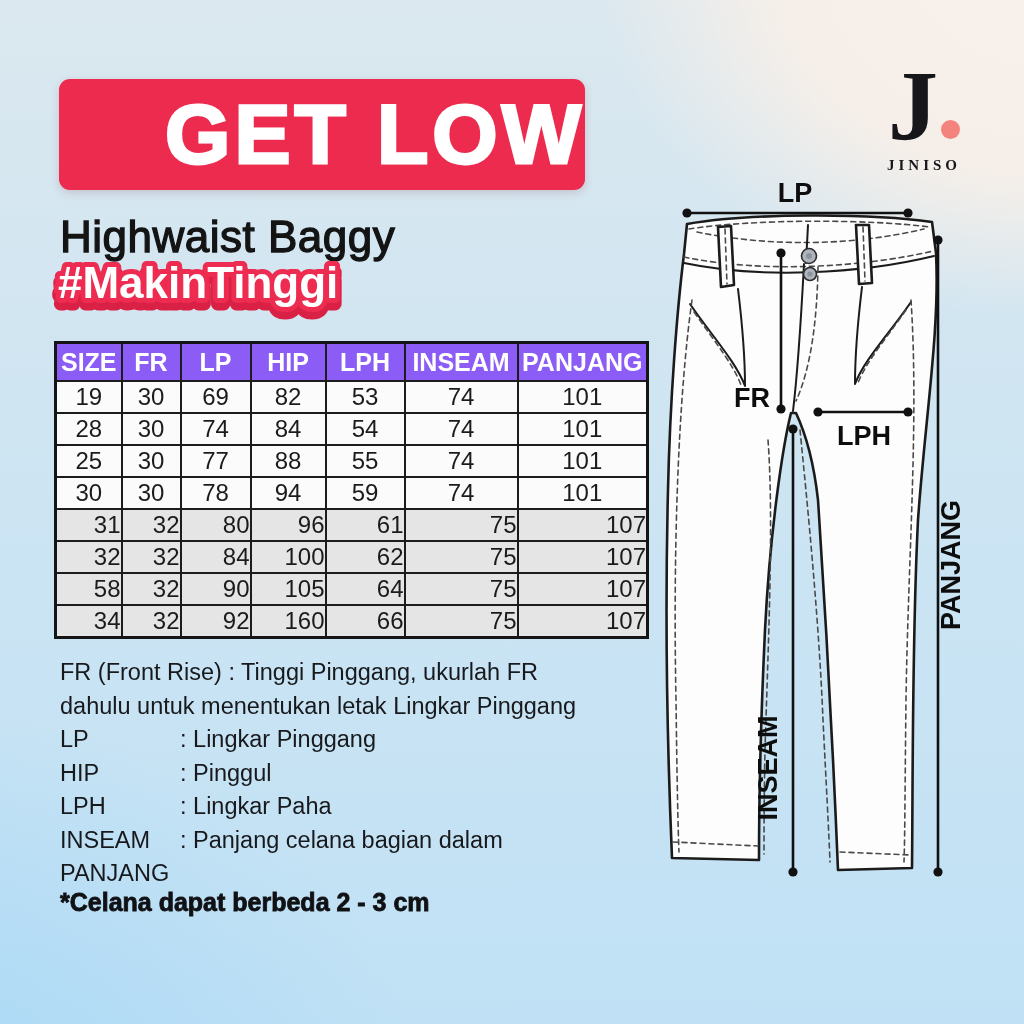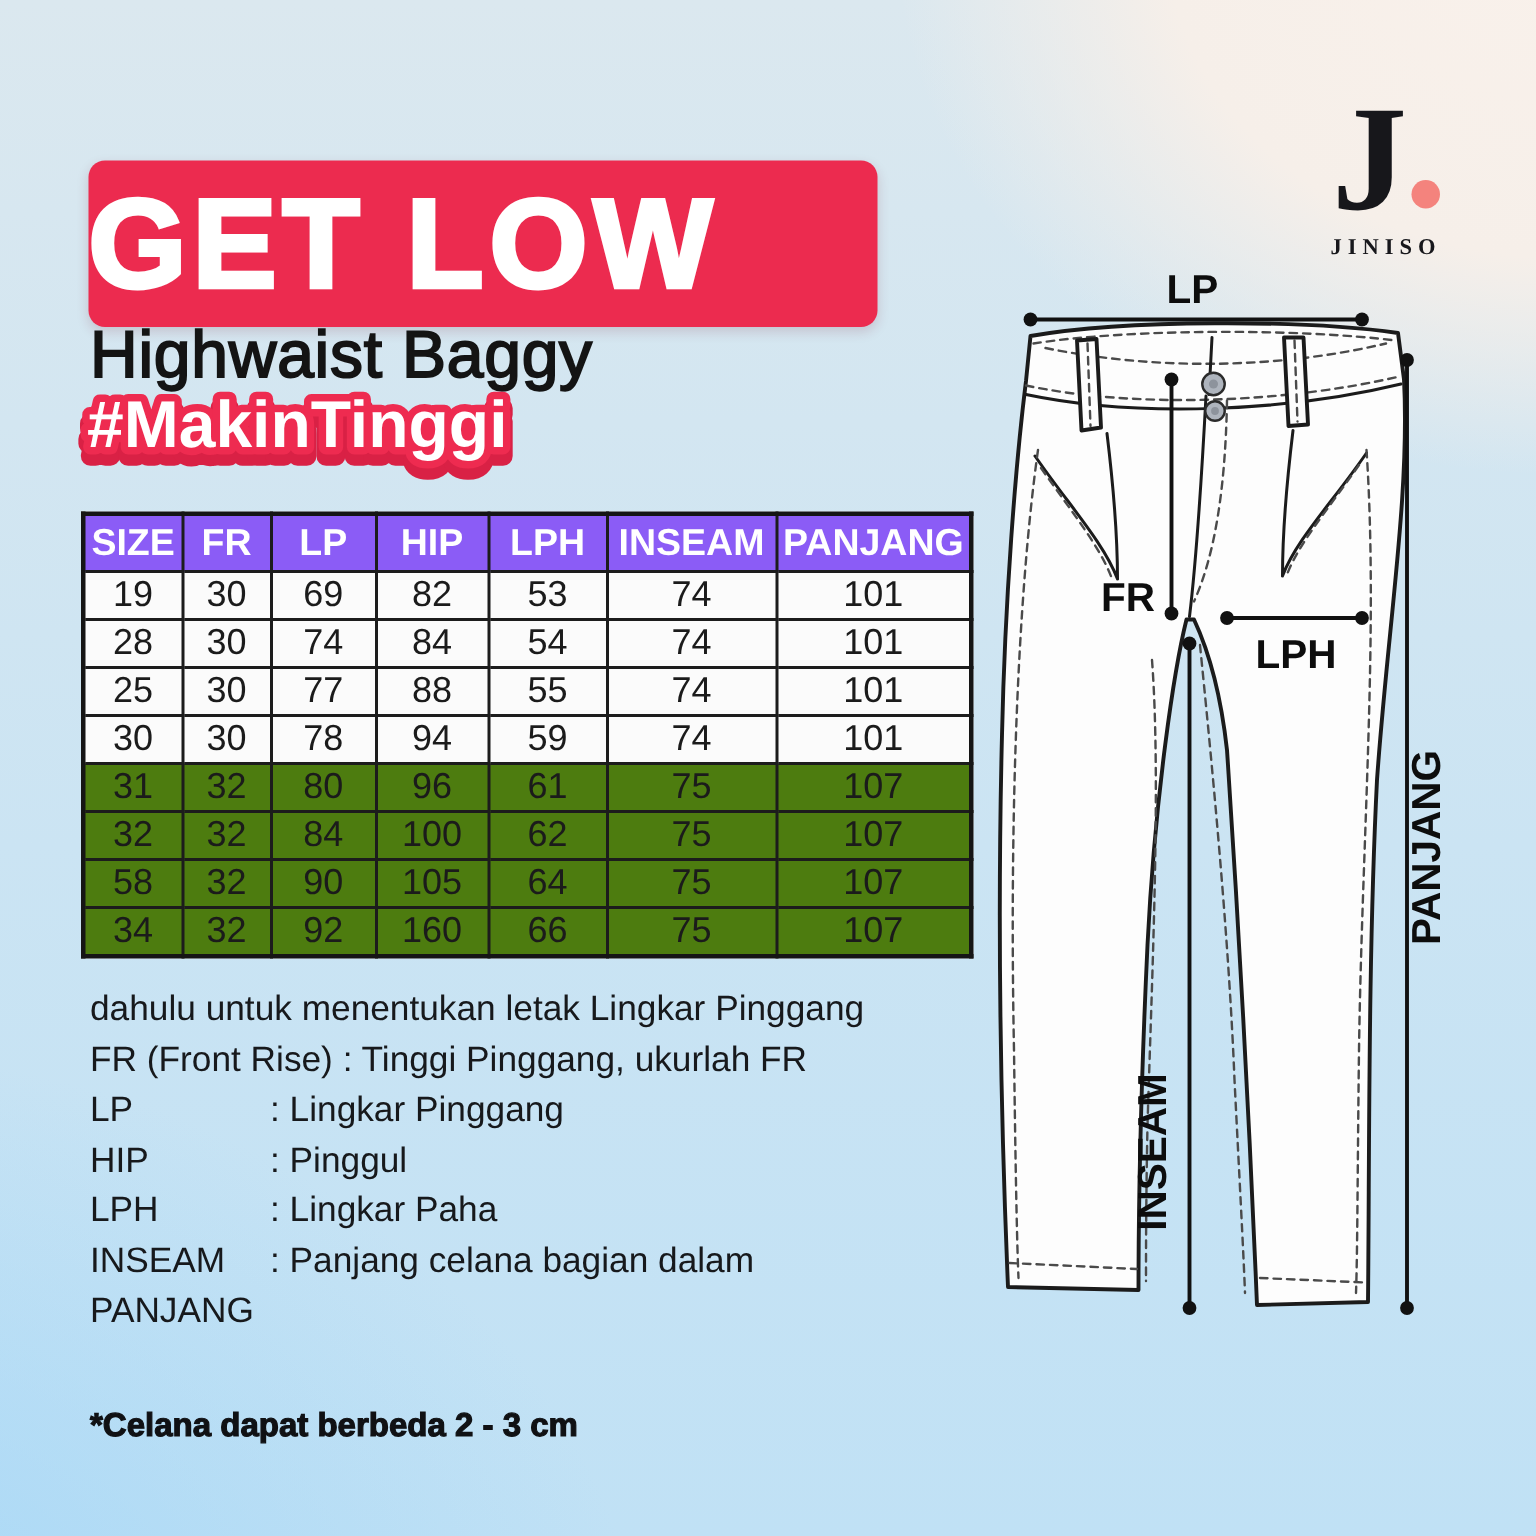--- a/index.html
+++ b/index.html
@@ -7,23 +7,22 @@
   #poster{
     position:relative;width:1024px;height:1024px;
     background:
       radial-gradient(700px 560px at 102% -4%, #F9F1EB 0%, #F6EFE9 38%, rgba(246,239,233,0) 64%),
       radial-gradient(900px 720px at -12% 112%, #A6D7F6 0%, rgba(166,215,246,0) 62%),
       linear-gradient(180deg, #DBE8EF 0%, #CBE4F3 55%, #C0E1F5 100%);
   }
   .banner{
     position:absolute;left:59px;top:79px;width:526px;height:111px;
     background:#EC2B4F;border-radius:11px;
-    display:flex;align-items:center;justify-content:flex-start;
+    display:flex;align-items:center;justify-content:flex-end;
     box-shadow:0 3px 8px rgba(130,40,60,.18);
-    margin-top:28px;
   }
   .banner-title{
     color:#ffffff;font-size:84px;font-weight:bold;letter-spacing:4px;
     -webkit-text-stroke:3px #ffffff;white-space:nowrap;
   }
   .subtitle{
     position:absolute;left:60px;top:212px;
     color:#141414;font-size:44px;font-weight:normal;
     -webkit-text-stroke:1.3px #141414;letter-spacing:.5px;white-space:nowrap;
   }
@@ -38,27 +37,27 @@
     border-collapse:collapse;table-layout:fixed;
     background:#FBFBFB;border:3px solid #151515;
   }
   .size-table th,.size-table td{
     border:2px solid #1c1c1c;text-align:center;padding:0;
     font-size:24px;color:#1b1b1b;height:30px;line-height:30px;
   }
   .size-table th{
     background:#8b5cf6;color:#ffffff;font-weight:bold;font-size:25px;height:36px;line-height:36px;
   }
-  .size-table tr.alt td{background:#4d7c0f;}
+  .size-table tr.alt td{background:#e5e5e5;text-align:right;}
   .legend{position:absolute;left:60px;top:656px;width:600px;color:#17191c;font-size:23.5px;line-height:33.5px;}
   .legend-intro div{white-space:nowrap;}
   .legend-items{display:grid;grid-template-columns:120px 1fr;column-gap:0;}
   .footnote{
     position:absolute;left:60px;top:884px;color:#101114;
-    font-size:22px;line-height:36px;font-weight:bold;margin-top:48px;
+    font-size:25px;line-height:36px;font-weight:bold;
     -webkit-text-stroke:.8px #101114;
   }
   .diagram-svg{position:absolute;left:0;top:0;}
   .outline{fill:#FDFDFD;stroke:#1b1b1b;stroke-width:2.6;stroke-linejoin:round;}
   .sketch{fill:none;stroke:#1b1b1b;stroke-width:2;stroke-linecap:round;}
   .stitch{fill:none;stroke:#4a4a4a;stroke-width:1.6;stroke-dasharray:5 4;stroke-linecap:round;}
   .measure{stroke:#111111;stroke-width:2.6;}
   .measure-dot{fill:#111111;}
   .measure-label{font-family:"Liberation Sans","DejaVu Sans",sans-serif;font-size:27px;font-weight:bold;fill:#0d0d0d;}
 </style>
@@ -177,22 +176,22 @@
           <td>160</td>
           <td>66</td>
           <td>75</td>
           <td>107</td>
         </tr>
       </tbody>
   </table>
 
   <div class="legend">
     <div class="legend-intro">
+      <div>FR (Front Rise) : Tinggi Pinggang, ukurlah FR</div>
       <div>dahulu untuk menentukan letak Lingkar Pinggang</div>
-      <div>FR (Front Rise) : Tinggi Pinggang, ukurlah FR</div>
     </div>
     <div class="legend-items">
         <div>LP</div>
         <div>: Lingkar Pinggang</div>
         <div>HIP</div>
         <div>: Pinggul</div>
         <div>LPH</div>
         <div>: Lingkar Paha</div>
         <div>INSEAM</div>
         <div>: Panjang celana bagian dalam</div>

